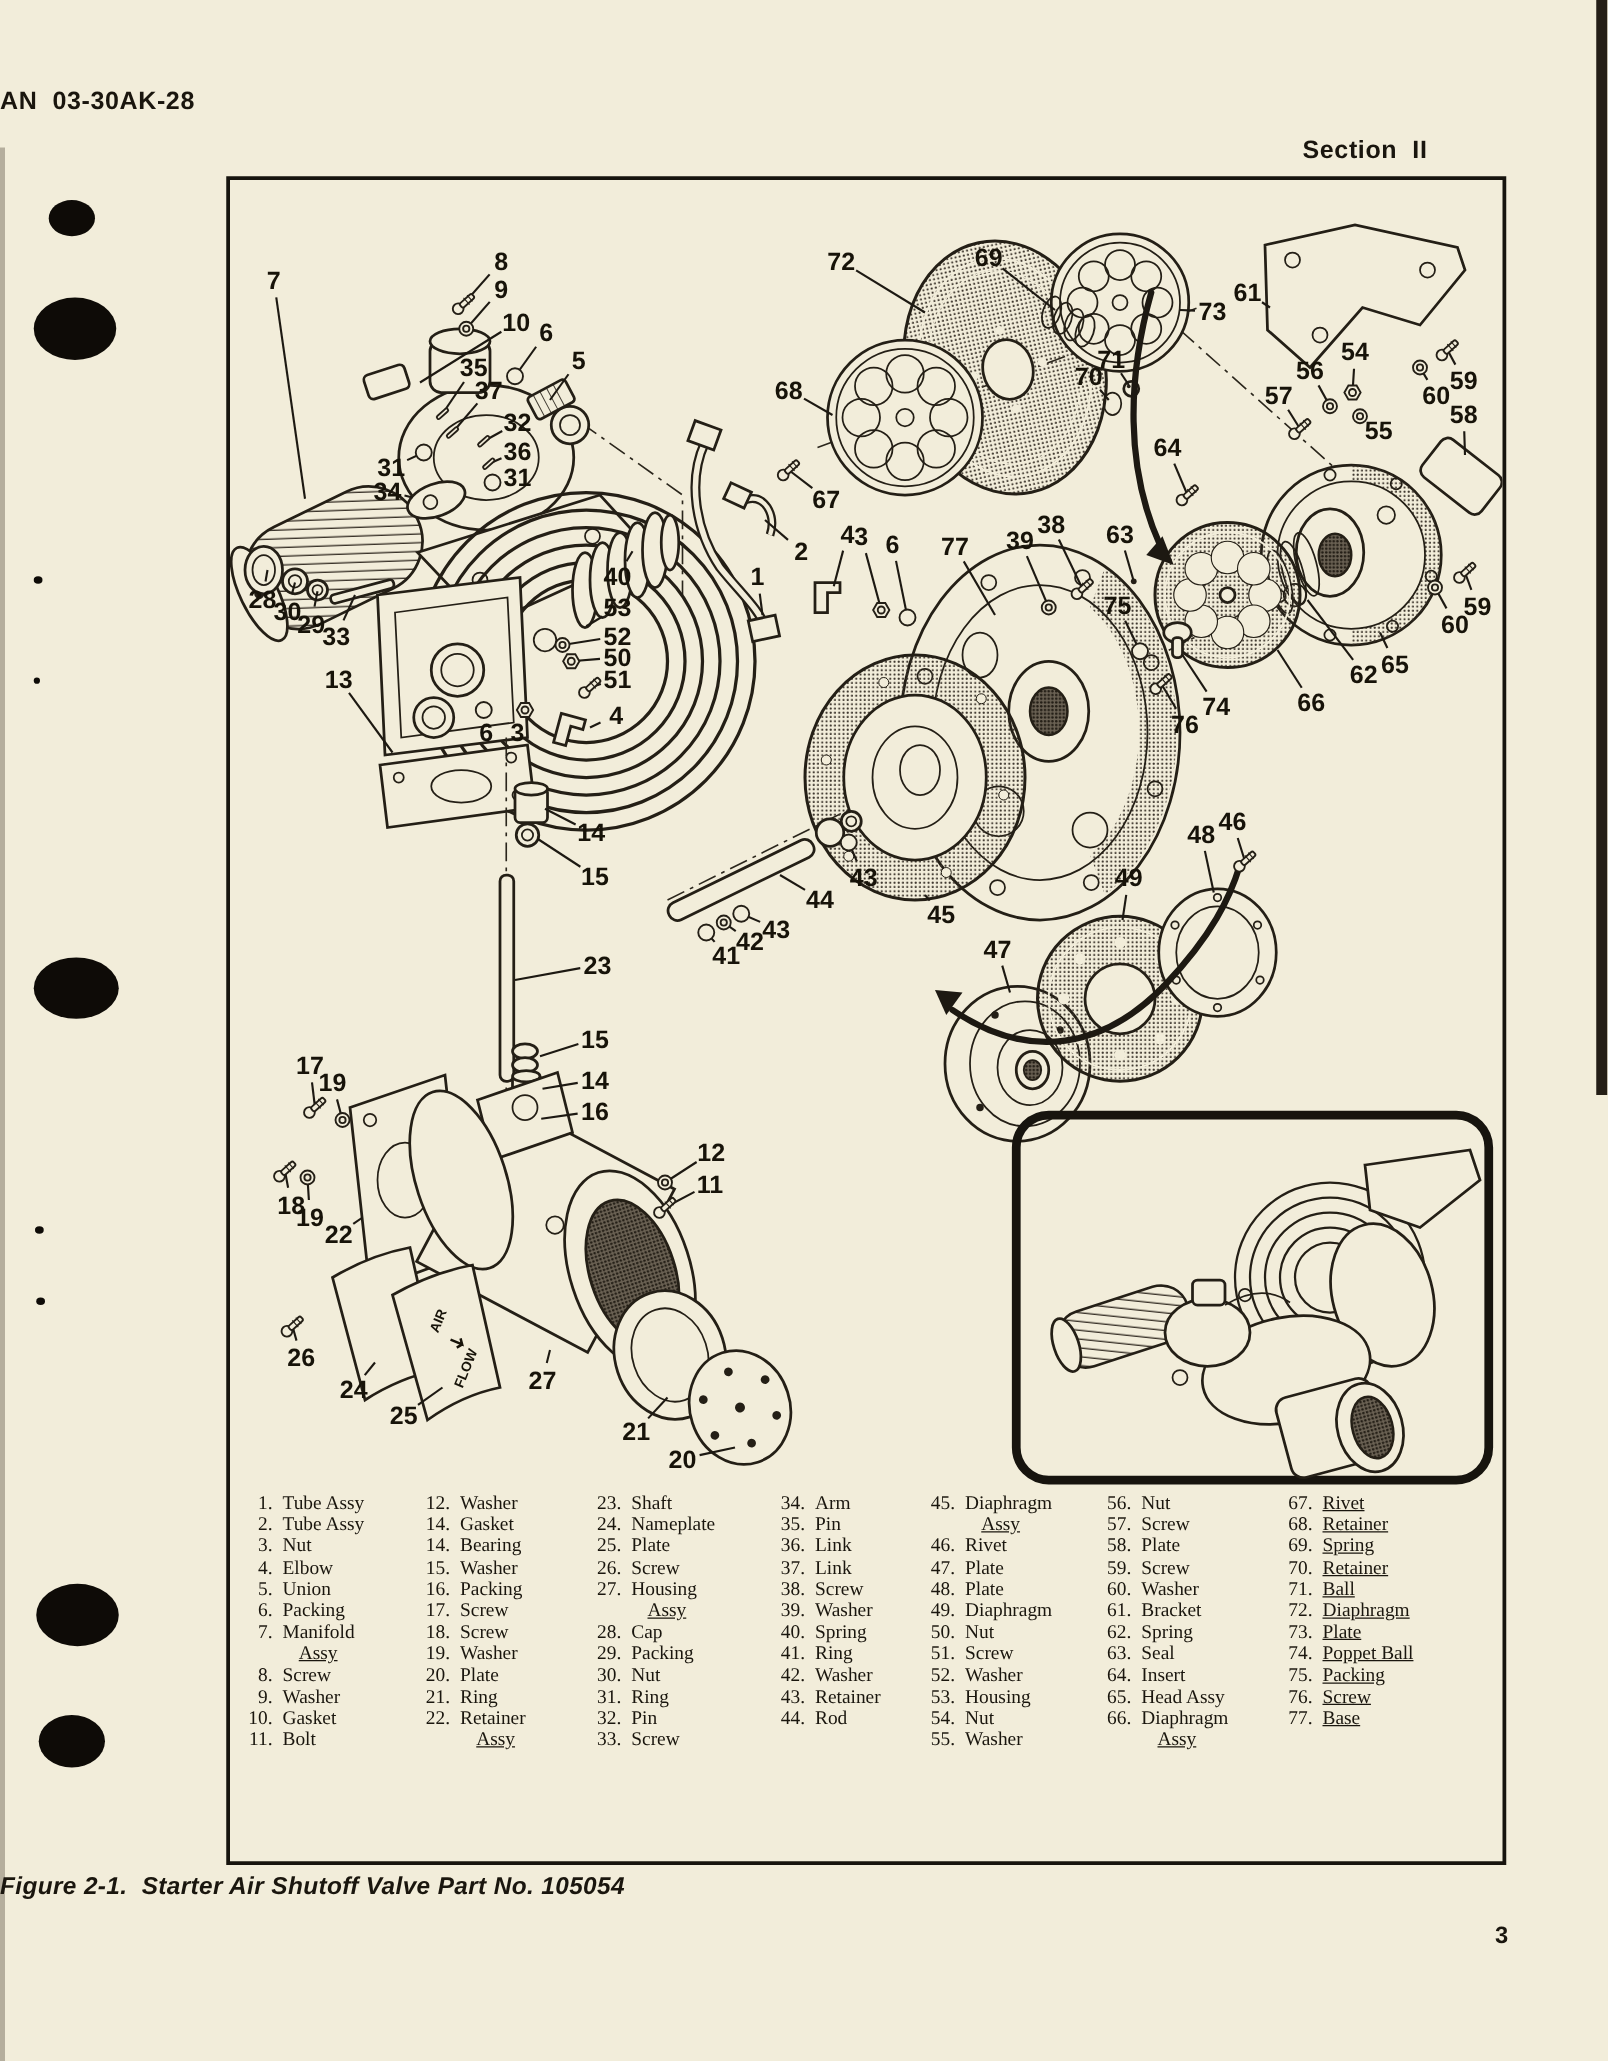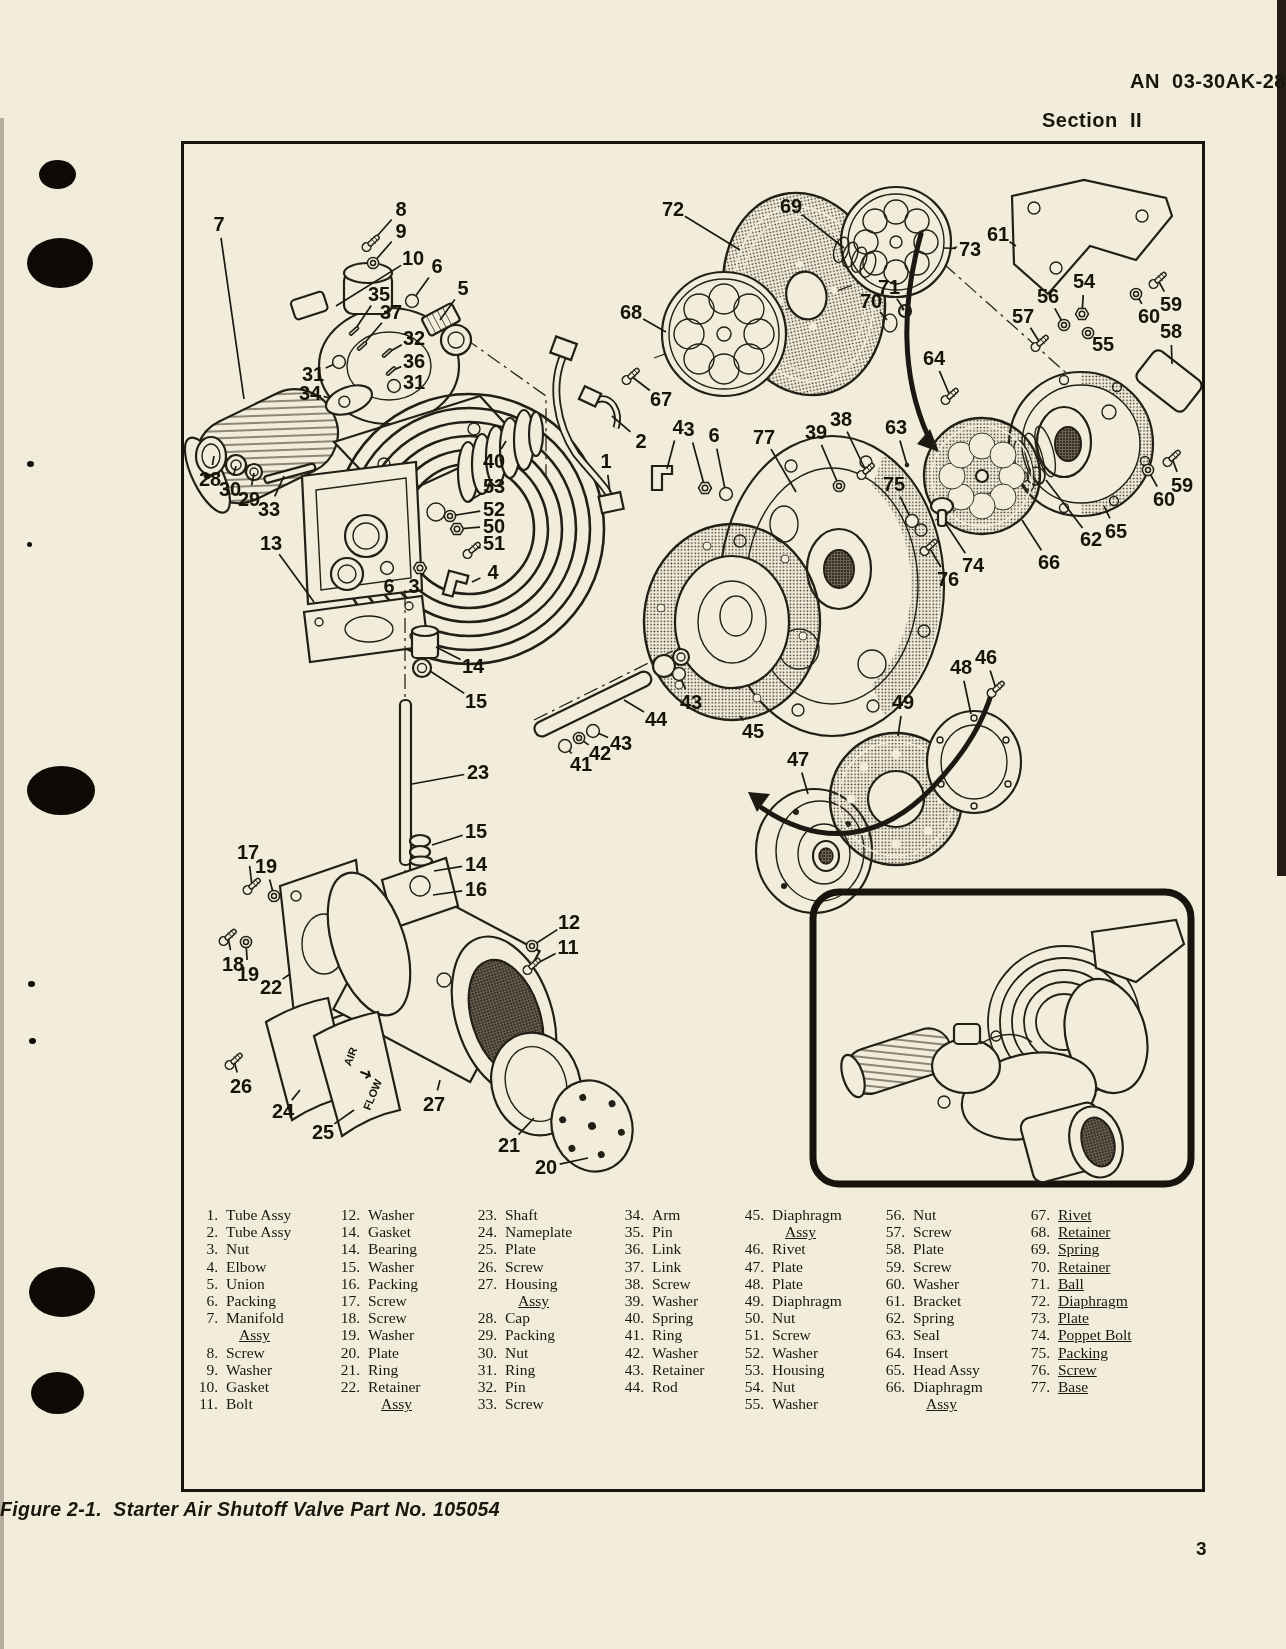--- a/index.html
+++ b/index.html
@@ -2,27 +2,27 @@
 <html><head>
 <meta charset="utf-8">
 <style>
   html,body{margin:0;padding:0;}
   body{width:1286px;height:1649px;background:#f2edda;position:relative;overflow:hidden;
        font-family:"Liberation Serif",serif;color:#1a160e;}
   .blob{position:absolute;background:#0e0b07;border-radius:50%;}
   .edge-strip-right{position:absolute;left:1277px;top:0;width:9px;height:876px;background:#241e16;}
   .edge-strip-left{position:absolute;left:0;top:118px;width:4px;height:1531px;background:#6a6152;opacity:.45;}
   .hdr{position:absolute;top:70px;font:bold 20px "Liberation Sans",sans-serif;white-space:pre;letter-spacing:.5px;}
-  .hdr-doc{left:0;right:0;text-align:right;}
+  .hdr-doc{left:0;right:0;text-align:left;}
   .hdr-sec{right:144px;margin-top:39px;}
   #figure-box{position:absolute;left:181px;top:141px;width:1024px;height:1351px;
               border:3px solid #17140e;box-sizing:border-box;}
   #diagram{position:absolute;left:0;top:0;width:1018px;height:1345px;}
   #parts-list{position:absolute;left:0;top:1046px;width:1018px;font-size:15.5px;line-height:17.2px;}
-  .pcol{position:absolute;top:16px;white-space:nowrap;}
+  .pcol{position:absolute;top:4px;white-space:nowrap;}
   .prow{white-space:nowrap;}
   .pnum{display:inline-block;width:30px;text-align:right;margin-right:8px;}
   .pname.cont{padding-left:13px;text-decoration:underline;}
   .caption{position:absolute;left:0;right:0;top:1498px;text-align:left;
            font:bold italic 19.5px "Liberation Sans",sans-serif;white-space:pre;letter-spacing:.3px;}
   .pageno{position:absolute;left:1196px;top:1538px;font:bold 19px "Liberation Sans",sans-serif;}
   
   .pp{fill:#f2edda;stroke:#241f16;stroke-width:2.2;}
   .ln2{fill:none;stroke:#241f16;stroke-width:1.4;}
   .lnw{stroke:#241f16;stroke-width:2.4;}
@@ -1021,21 +1021,21 @@
         <div class="prow"><span class="pnum"></span><span class="pname cont">Assy</span></div>
       </div>
       <div class="pcol" style="left: 836px; text-decoration: underline;">
         <div class="prow"><span class="pnum">67.</span><span class="pname">Rivet</span></div>
         <div class="prow"><span class="pnum">68.</span><span class="pname">Retainer</span></div>
         <div class="prow"><span class="pnum">69.</span><span class="pname">Spring</span></div>
         <div class="prow"><span class="pnum">70.</span><span class="pname">Retainer</span></div>
         <div class="prow"><span class="pnum">71.</span><span class="pname">Ball</span></div>
         <div class="prow"><span class="pnum">72.</span><span class="pname">Diaphragm</span></div>
         <div class="prow"><span class="pnum">73.</span><span class="pname">Plate</span></div>
-        <div class="prow"><span class="pnum">74.</span><span class="pname">Poppet Bolt</span></div>
+        <div class="prow"><span class="pnum">74.</span><span class="pname">Poppet Ball</span></div>
         <div class="prow"><span class="pnum">75.</span><span class="pname">Packing</span></div>
         <div class="prow"><span class="pnum">76.</span><span class="pname">Screw</span></div>
         <div class="prow"><span class="pnum">77.</span><span class="pname">Base</span></div>
       </div>
     </div>
 </div>
 
 <div class="caption">Figure 2-1.  Starter Air Shutoff Valve Part No. 105054</div>
 <div class="pageno">3</div>
 

